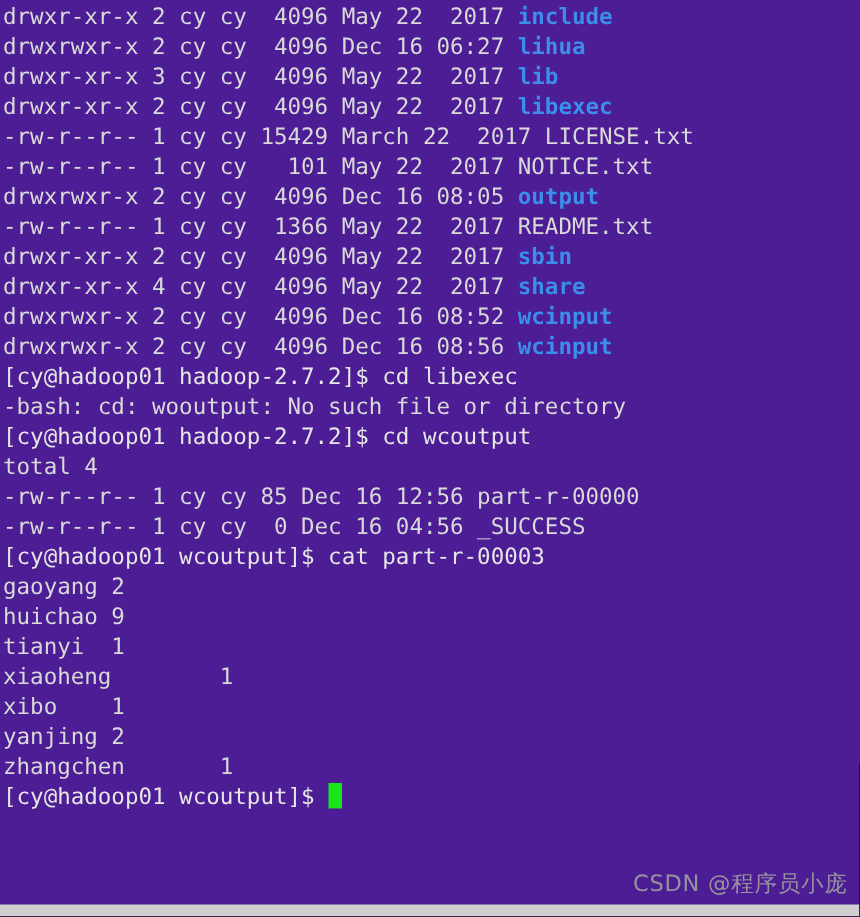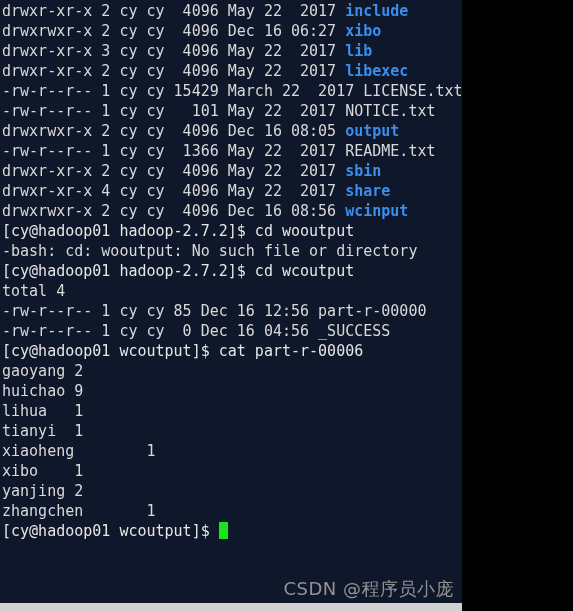--- a/index.html
+++ b/index.html
@@ -3,23 +3,23 @@
 <meta charset="utf-8">
 <title>Terminal</title>
 <style>
   html, body {
     margin: 0;
     padding: 0;
     background: #000000;
   }
   #terminal {
     position: relative;
-    width: 462px;
+    width: 573px;
     height: 611px;
-    background: #0f172a;
+    background: #4c1d95;
     overflow: hidden;
     font-family: "DejaVu Sans Mono", "Liberation Mono", monospace;
     font-size: 15px;
     line-height: 20px;
     color: #d8d8d8;
     box-sizing: border-box;
     padding: 1px 0 0 2px;
   }
   .tline {
     white-space: pre;
@@ -41,60 +41,60 @@
     height: 17px;
     background: #19e619;
     vertical-align: -3px;
   }
   #watermark {
     position: absolute;
     right: 8px;
     bottom: 12px;
     color: #9d9d9d;
     font-family: "DejaVu Sans", "Liberation Sans", sans-serif;
-    font-size: 18px;
+    font-size: 15px;
     letter-spacing: 0.5px;
     white-space: pre;
     opacity: 0.92;
   }
   #bottom-strip {
     position: absolute;
     left: 0;
     bottom: 0;
     width: 573px;
     height: 8px;
     background: #d0d0d0;
   }
 </style>
 </head>
 <body>
 
 <div id="terminal">
   <div id="terminal-output">
       <div class="tline"><span class="seg c-default">drwxr-xr-x 2 cy cy  4096 May 22  2017 </span><span class="seg c-dir">include</span></div>
-      <div class="tline"><span class="seg c-default">drwxrwxr-x 2 cy cy  4096 Dec 16 06:27 </span><span class="seg c-dir">xibo</span></div>
+      <div class="tline"><span class="seg c-default">drwxrwxr-x 2 cy cy  4096 Dec 16 06:27 </span><span class="seg c-dir">lihua</span></div>
       <div class="tline"><span class="seg c-default">drwxr-xr-x 3 cy cy  4096 May 22  2017 </span><span class="seg c-dir">lib</span></div>
       <div class="tline"><span class="seg c-default">drwxr-xr-x 2 cy cy  4096 May 22  2017 </span><span class="seg c-dir">libexec</span></div>
       <div class="tline"><span class="seg c-default">-rw-r--r-- 1 cy cy 15429 March 22  2017 LICENSE.txt</span></div>
       <div class="tline"><span class="seg c-default">-rw-r--r-- 1 cy cy   101 May 22  2017 NOTICE.txt</span></div>
       <div class="tline"><span class="seg c-default">drwxrwxr-x 2 cy cy  4096 Dec 16 08:05 </span><span class="seg c-dir">output</span></div>
       <div class="tline"><span class="seg c-default">-rw-r--r-- 1 cy cy  1366 May 22  2017 README.txt</span></div>
       <div class="tline"><span class="seg c-default">drwxr-xr-x 2 cy cy  4096 May 22  2017 </span><span class="seg c-dir">sbin</span></div>
       <div class="tline"><span class="seg c-default">drwxr-xr-x 4 cy cy  4096 May 22  2017 </span><span class="seg c-dir">share</span></div>
+      <div class="tline"><span class="seg c-default">drwxrwxr-x 2 cy cy  4096 Dec 16 08:52 </span><span class="seg c-dir">wcinput</span></div>
       <div class="tline"><span class="seg c-default">drwxrwxr-x 2 cy cy  4096 Dec 16 08:56 </span><span class="seg c-dir">wcinput</span></div>
-      <div class="tline"><span class="seg c-prompt">[cy@hadoop01 hadoop-2.7.2]$ cd wooutput</span></div>
+      <div class="tline"><span class="seg c-prompt">[cy@hadoop01 hadoop-2.7.2]$ cd libexec</span></div>
       <div class="tline"><span class="seg c-default">-bash: cd: wooutput: No such file or directory</span></div>
       <div class="tline"><span class="seg c-prompt">[cy@hadoop01 hadoop-2.7.2]$ cd wcoutput</span></div>
       <div class="tline"><span class="seg c-default">total 4</span></div>
       <div class="tline"><span class="seg c-default">-rw-r--r-- 1 cy cy 85 Dec 16 12:56 part-r-00000</span></div>
       <div class="tline"><span class="seg c-default">-rw-r--r-- 1 cy cy  0 Dec 16 04:56 _SUCCESS</span></div>
-      <div class="tline"><span class="seg c-prompt">[cy@hadoop01 wcoutput]$ cat part-r-00006</span></div>
+      <div class="tline"><span class="seg c-prompt">[cy@hadoop01 wcoutput]$ cat part-r-00003</span></div>
       <div class="tline"><span class="seg c-default">gaoyang 2</span></div>
       <div class="tline"><span class="seg c-default">huichao 9</span></div>
-      <div class="tline"><span class="seg c-default">lihua   1</span></div>
       <div class="tline"><span class="seg c-default">tianyi  1</span></div>
       <div class="tline"><span class="seg c-default">xiaoheng        1</span></div>
       <div class="tline"><span class="seg c-default">xibo    1</span></div>
       <div class="tline"><span class="seg c-default">yanjing 2</span></div>
       <div class="tline"><span class="seg c-default">zhangchen       1</span></div>
       <div class="tline"><span class="seg c-prompt">[cy@hadoop01 wcoutput]$ </span><span class="cursor"></span></div>
     </div>
   <div id="watermark">CSDN @程序员小庞</div>
   <div id="bottom-strip"></div>
 </div>

